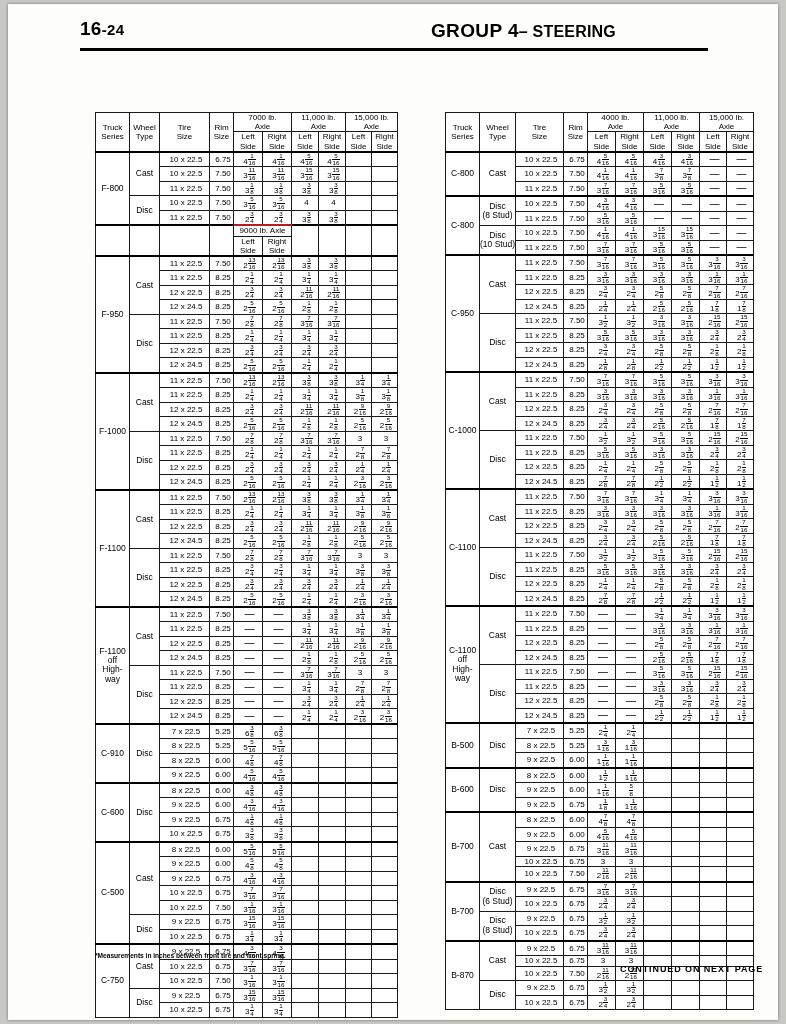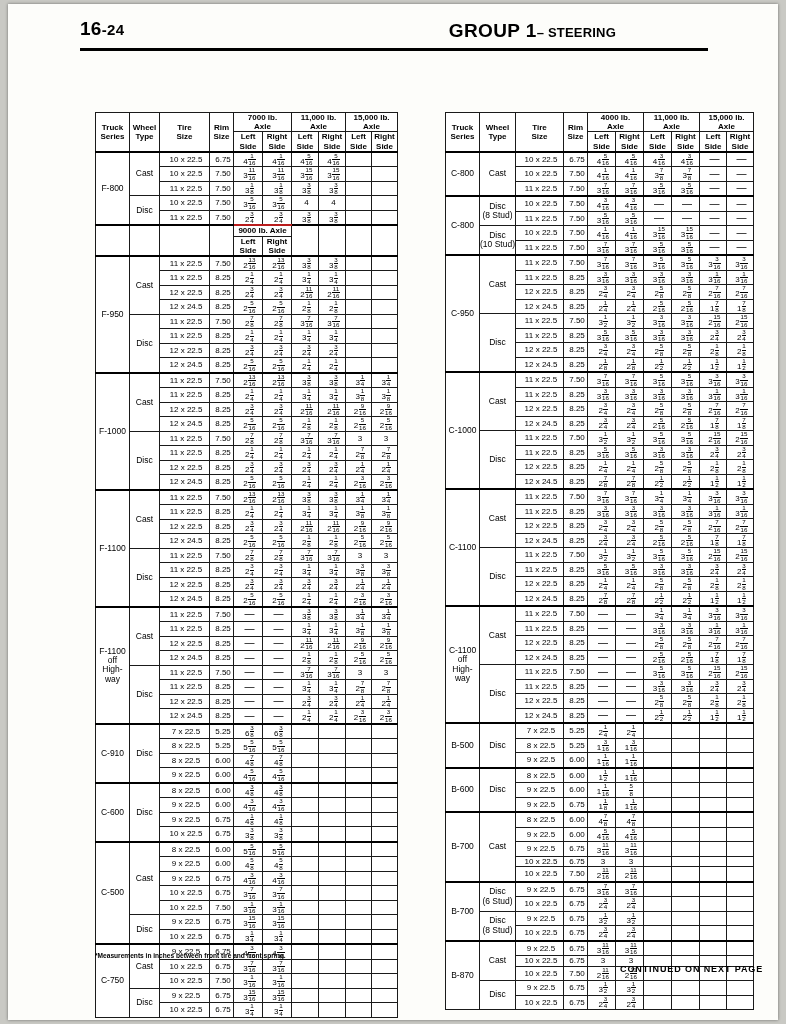--- a/index.html
+++ b/index.html
@@ -14,34 +14,34 @@
     background:#fdfdfa;
     box-shadow:0 0 3px rgba(0,0,0,.45);
   }
   
   .hdr{position:absolute;left:72px;top:14px;width:628px;height:34px;}
   .folio{position:absolute;left:0;top:0;font-weight:bold;letter-spacing:.3px;}
   .folio .big{font-size:19px;}
   .folio .small{font-size:15px;}
   .grp{position:absolute;right:92px;top:2px;white-space:nowrap;}
   .grp .g{font-size:19px;font-weight:bold;letter-spacing:.4px;}
-  .grp .s{font-size:13px;font-weight:bold;letter-spacing:.2px;}
+  .grp .s{font-size:16px;font-weight:bold;letter-spacing:.2px;}
   .rule{position:absolute;left:72px;top:44px;width:628px;height:0;
         border-top:3px solid #000;}
   .title{position:absolute;left:86px;top:60px;font-size:12.5px;font-weight:bold;
          letter-spacing:1.1px;line-height:15px;}
   
   table.t{position:absolute;border-collapse:collapse;font-size:8px;
           table-layout:fixed;background:#fff;}
   #tblLeft{left:87px;top:108px;}
   #tblRight{left:437px;top:108px;}
   .t td,.t th{border:1px solid #1a1a1a;padding:0;margin:0;
               font-weight:normal;text-align:center;vertical-align:middle;
               line-height:9.4px;}
-  .t th{font-weight:bold;font-size:8px;line-height:9.2px;}
+  .t th{font-weight:normal;font-size:8px;line-height:9.2px;}
   .sect{border-top:2px solid #000 !important;}
   .series{font-size:8.5px;text-align:center;}
   .wtype{font-size:8.5px;text-align:center;}
   .cellL{text-align:left;padding-left:3px !important;font-size:8px;}
   .stk{display:block;}
   
   .fr{display:inline-block;vertical-align:-0.18em;font-size:6.2px;line-height:1;
       text-align:center;margin-left:.4px;}
   .fr i{display:block;font-style:normal;}
   .fr .n{border-bottom:1px solid #000;padding:0 .4px;}
@@ -55,21 +55,21 @@
 </head>
 <body>
 
 <div id="page">
 
   <div class="hdr">
     <div class="folio">
       <span class="big">16</span><span class="small">-24</span>
     </div>
     <div class="grp">
-      <span class="g">GROUP 1</span><span class="s">– STEERING</span>
+      <span class="g">GROUP 4</span><span class="s">– STEERING</span>
     </div>
   </div>
   <div class="rule"></div>
 
   <div class="title">
   </div>
 
   <table class="t" id="tblLeft">
       <colgroup>
         <col style="width:34px">

